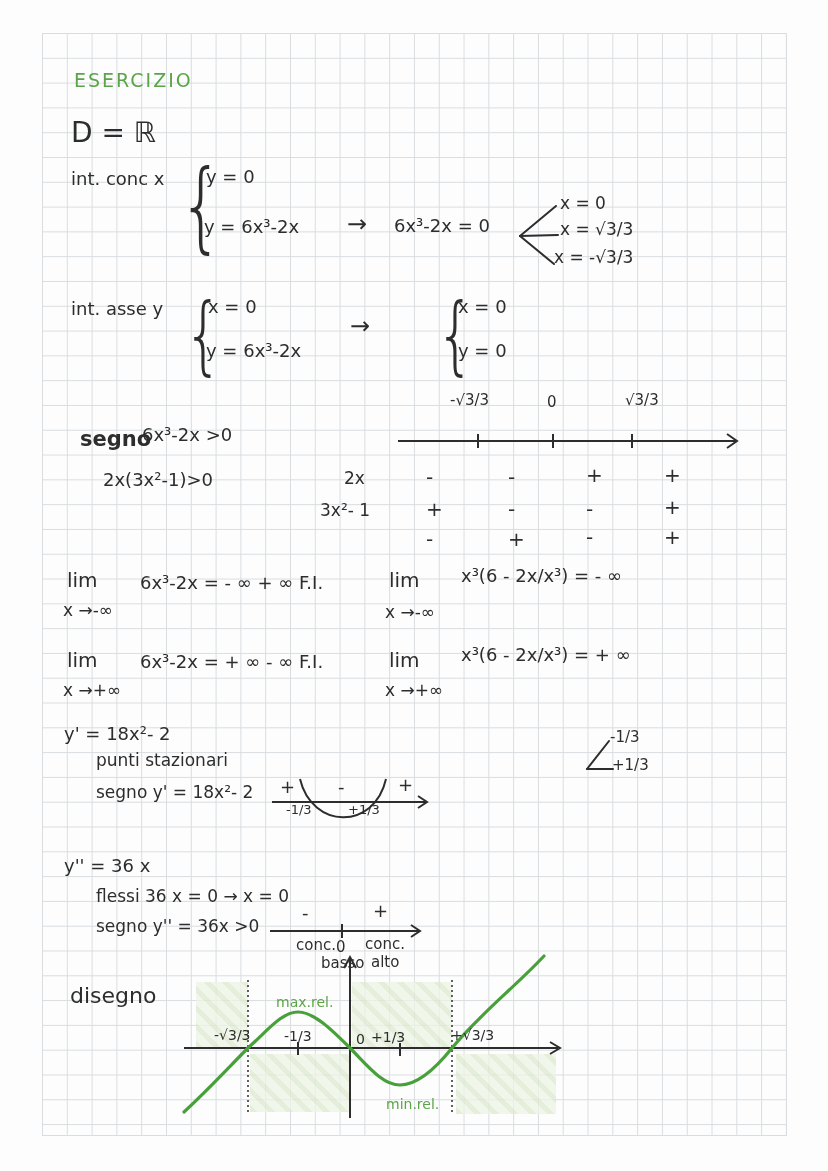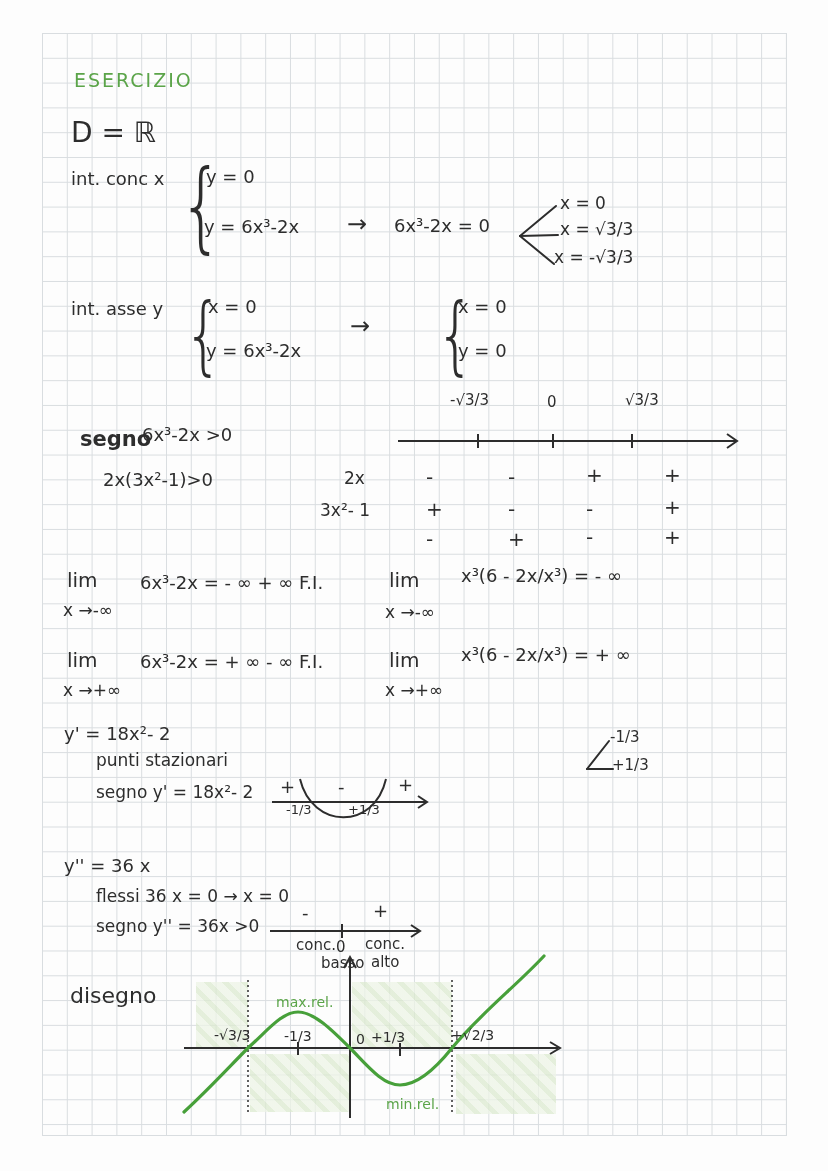--- a/index.html
+++ b/index.html
@@ -163,16 +163,16 @@
     <polyline points="164,26 170,15 176,26" fill="none" stroke="#2d2d2d" stroke-width="2"></polyline>
     <line x1="118" y1="100" x2="118" y2="113" stroke="#2d2d2d" stroke-width="2"></line>
     <line x1="220" y1="101" x2="220" y2="114" stroke="#2d2d2d" stroke-width="2"></line>
     <path d="M4,170 C30,146 50,124 68,106 C88,88 102,70 118,70 C134,70 152,88 170,106 C186,122 202,143 220,143 C238,143 256,126 272,106 C300,72 336,44 364,14" fill="none" stroke="#47a03a" stroke-width="3.2" stroke-linecap="round"></path>
   </svg>
 
   <span class="t" style="left:214px;top:1027px;font-size:14px;">-√3/3</span>
   <span class="t" style="left:284px;top:1028px;font-size:14px;">-1/3</span>
   <span class="t" style="left:356px;top:1031px;font-size:14px;">0</span>
   <span class="t" style="left:371px;top:1029px;font-size:14px;">+1/3</span>
-  <span class="t" style="left:451px;top:1027px;font-size:14px;">+√2/3</span>
+  <span class="t" style="left:451px;top:1027px;font-size:14px;">+√3/3</span>
   <span class="t green" style="left:276px;top:994px;font-size:14px;">max.rel.</span>
   <span class="t green" style="left:386px;top:1096px;font-size:14px;">min.rel.</span>
 </div>
 
 </body></html>

